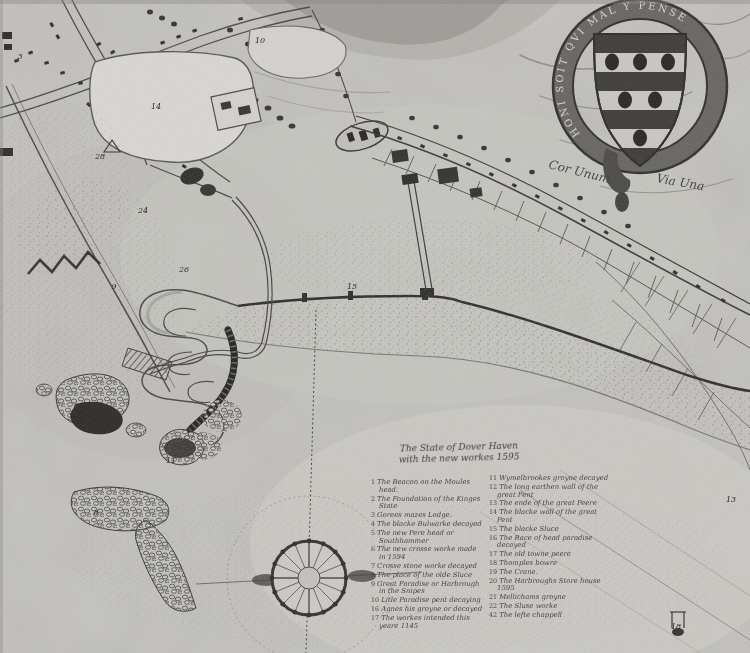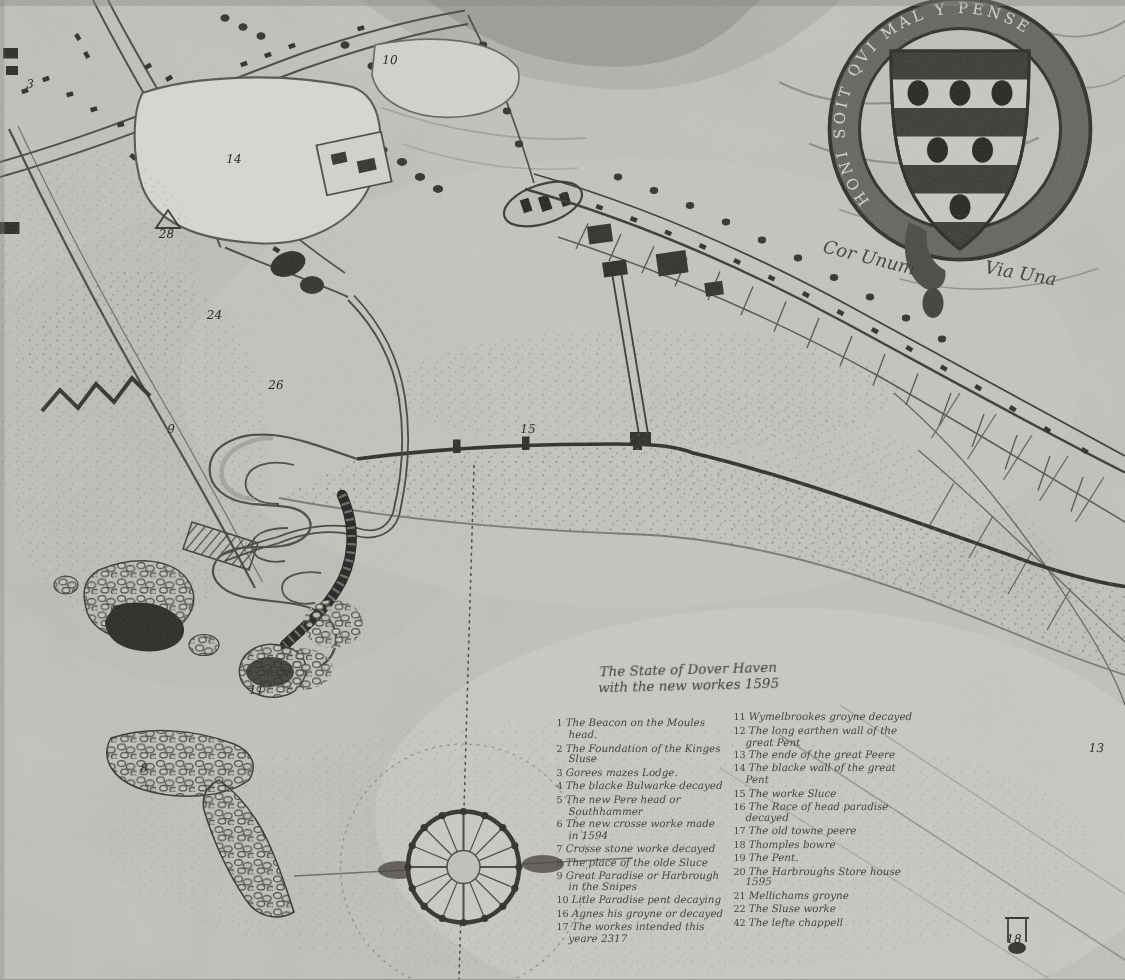--- a/index.html
+++ b/index.html
@@ -373,53 +373,53 @@
 <rect x="0" y="0" width="3" height="653" fill="#8a8884" opacity="0.35"></rect>
 </svg>
 
 <div id="title-block" class="overlay">
   <div>The State of Dover Haven</div>
   <div>with the new workes 1595</div>
 </div>
 
 <div id="legend-left" class="legend">
       <div class="li"><span class="num">1 </span><span>The Beacon on the Moules head.</span></div>
-      <div class="li"><span class="num">2 </span><span>The Foundation of the Kinges Sluse</span></div>
+      <div class="li"><span class="num">2 </span><span>The Foundation of the Kinges State</span></div>
       <div class="li"><span class="num">3 </span><span>Gorees mazes Lodge.</span></div>
       <div class="li"><span class="num">4 </span><span>The blacke Bulwarke decayed</span></div>
       <div class="li"><span class="num">5 </span><span>The new Pere head or Southhammer</span></div>
       <div class="li"><span class="num">6 </span><span>The new crosse worke made in 1594</span></div>
       <div class="li"><span class="num">7 </span><span>Crosse stone worke decayed</span></div>
       <div class="li"><span class="num">8 </span><span>The place of the olde Sluce</span></div>
       <div class="li"><span class="num">9 </span><span>Great Paradise or Harbrough in the Snipes</span></div>
       <div class="li"><span class="num">10 </span><span>Litle Paradise pent decaying</span></div>
       <div class="li"><span class="num">16 </span><span>Agnes his groyne or decayed</span></div>
-      <div class="li"><span class="num">17 </span><span>The workes intended this yeare 2317</span></div>
+      <div class="li"><span class="num">17 </span><span>The workes intended this yeare 1145</span></div>
     </div>
 <div id="legend-right" class="legend">
       <div class="li"><span class="num">11 </span><span>Wymelbrookes groyne decayed</span></div>
       <div class="li"><span class="num">12 </span><span>The long earthen wall of the great Pent</span></div>
       <div class="li"><span class="num">13 </span><span>The ende of the great Peere</span></div>
       <div class="li"><span class="num">14 </span><span>The blacke wall of the great Pent</span></div>
-      <div class="li"><span class="num">15 </span><span>The worke Sluce</span></div>
+      <div class="li"><span class="num">15 </span><span>The blacke Sluce</span></div>
       <div class="li"><span class="num">16 </span><span>The Race of head paradise decayed</span></div>
       <div class="li"><span class="num">17 </span><span>The old towne peere</span></div>
       <div class="li"><span class="num">18 </span><span>Thomples bowre</span></div>
-      <div class="li"><span class="num">19 </span><span>The Pent.</span></div>
+      <div class="li"><span class="num">19 </span><span>The Crane.</span></div>
       <div class="li"><span class="num">20 </span><span>The Harbroughs Store house 1595</span></div>
       <div class="li"><span class="num">21 </span><span>Mellichams groyne</span></div>
       <div class="li"><span class="num">22 </span><span>The Sluse worke</span></div>
       <div class="li"><span class="num">42 </span><span>The lefte chappell</span></div>
     </div>
 
 <div id="labels">
       <span class="mlabel" style="left: 20px; top: 56px;">3</span>
-      <span class="mlabel" style="left: 111px; top: 156px;">28</span>
+      <span class="mlabel" style="left: 100px; top: 156px;">28</span>
       <span class="mlabel" style="left: 143px; top: 210px;">24</span>
-      <span class="mlabel" style="left: 184px; top: 257px; font-style: italic;">26</span>
+      <span class="mlabel" style="left: 184px; top: 269px; font-style: italic;">26</span>
       <span class="mlabel" style="left: 114px; top: 286px;">9</span>
       <span class="mlabel" style="left: 156px; top: 106px;">14</span>
       <span class="mlabel" style="left: 260px; top: 40px;">10</span>
       <span class="mlabel" style="left: 352px; top: 286px;">15</span>
       <span class="mlabel" style="left: 171px; top: 460px;">11</span>
       <span class="mlabel" style="left: 96px; top: 512px;">8</span>
       <span class="mlabel" style="left: 731px; top: 499px;">13</span>
       <span class="mlabel" style="left: 676px; top: 626px;">18</span>
     </div>
 

